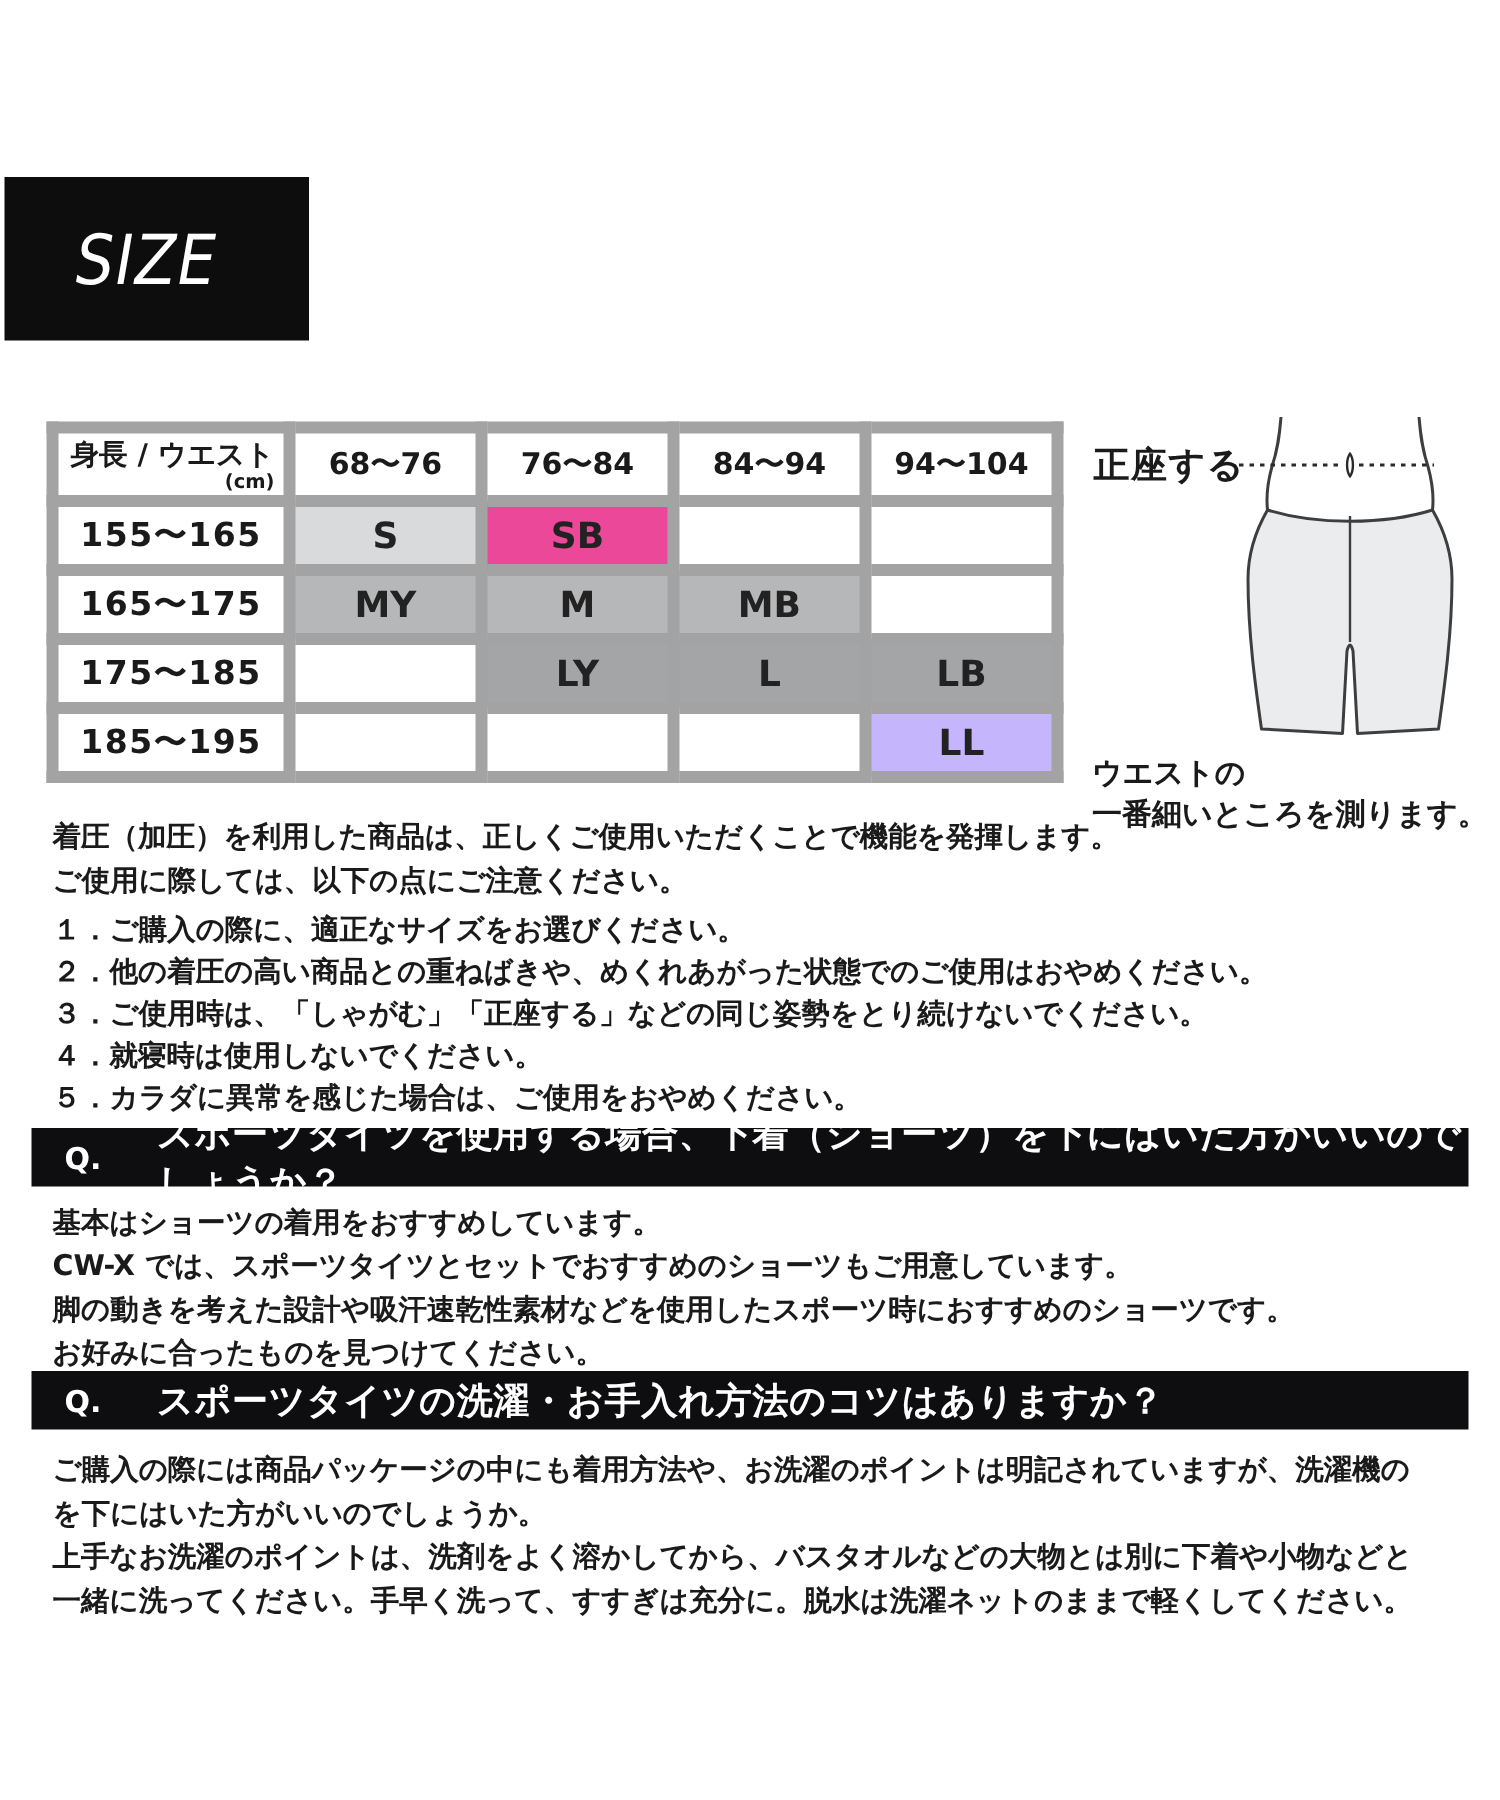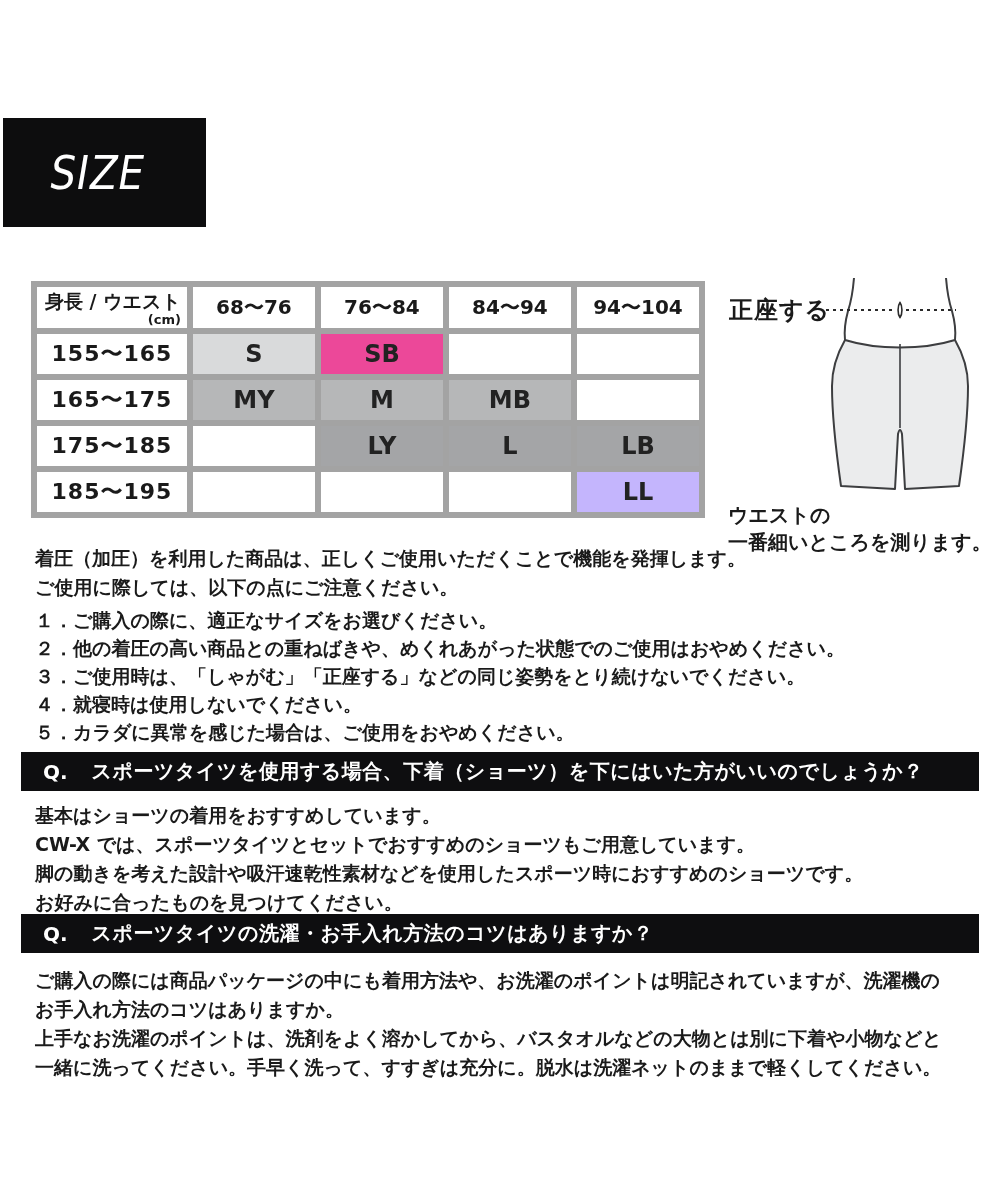--- a/index.html
+++ b/index.html
@@ -19,21 +19,21 @@
     padding-left:54px; letter-spacing:1px;
     transform:scaleX(.88); transform-origin:left center; display:inline-block;
   }
 
   
   .size-table {
     position:absolute; left:31px; top:281px;
     border-collapse:collapse; table-layout:fixed;
   }
   .size-table th, .size-table td {
-    border:6px solid #a3a3a3; background:#ffffff; text-align:center;
+    border:8px solid #a3a3a3; background:#ffffff; text-align:center;
     vertical-align:middle; font-weight:bold; padding:0; height:46px;
   }
   .size-table .col-label { width:154px; }
   .size-table .col-data  { width:128px; }
   .size-table thead th { font-size:20px; }
   .size-table .corner { padding:3px 6px 1px 8px; }
   .corner-label { font-size:19px; text-align:left; line-height:22px; white-space:nowrap; }
   .corner-unit  { font-size:13px; text-align:right; line-height:15px; }
   .size-table .rowlabel { font-size:22px; letter-spacing:1px;border-radius:19px; }
   .size-table td { font-size:24px; color:#222; }
@@ -58,21 +58,21 @@
     position:absolute; left:35px; top:606px; font-size:19px; font-weight:bold;
     line-height:28px; white-space:nowrap;
   }
 
   
   .qbar {
     position:absolute; left:21px; width:958px; height:39px; background:#0e0e10;
     color:#ffffff; display:flex; align-items:center; font-weight:bold;
   }
   .qbar .qlabel { font-size:20px; margin-left:22px; }
-  .qbar .qtext  { font-size:20px; margin-left:24px; letter-spacing:.5px; }
+  .qbar .qtext  { font-size:24px; margin-left:37px; letter-spacing:.5px; }
   .qbar-1 { top:752px; }
   .qbar-2 { top:914px; }
   .answer {
     position:absolute; left:35px; font-size:19px; font-weight:bold;
     line-height:29px; white-space:nowrap;
   }
   .answer-1 { top:801px; }
   .answer-2 { top:966px; }
 </style>
 </head>
@@ -173,18 +173,18 @@
     <div>脚の動きを考えた設計や吸汗速乾性素材などを使用したスポーツ時におすすめのショーツです。</div>
     <div>お好みに合ったものを見つけてください。</div>
   </div>
 
   <div class="qbar qbar-2">
     <span class="qlabel">Q.</span>
     <span class="qtext">スポーツタイツの洗濯・お手入れ方法のコツはありますか？</span>
   </div>
   <div class="answer answer-2">
     <div>ご購入の際には商品パッケージの中にも着用方法や、お洗濯のポイントは明記されていますが、洗濯機の</div>
-    <div>お手入れ方法のコツはありますか。</div>
+    <div>を下にはいた方がいいのでしょうか。</div>
     <div>上手なお洗濯のポイントは、洗剤をよく溶かしてから、バスタオルなどの大物とは別に下着や小物などと</div>
     <div>一緒に洗ってください。手早く洗って、すすぎは充分に。脱水は洗濯ネットのままで軽くしてください。</div>
   </div>
 
 </div>
 
 </body></html>

